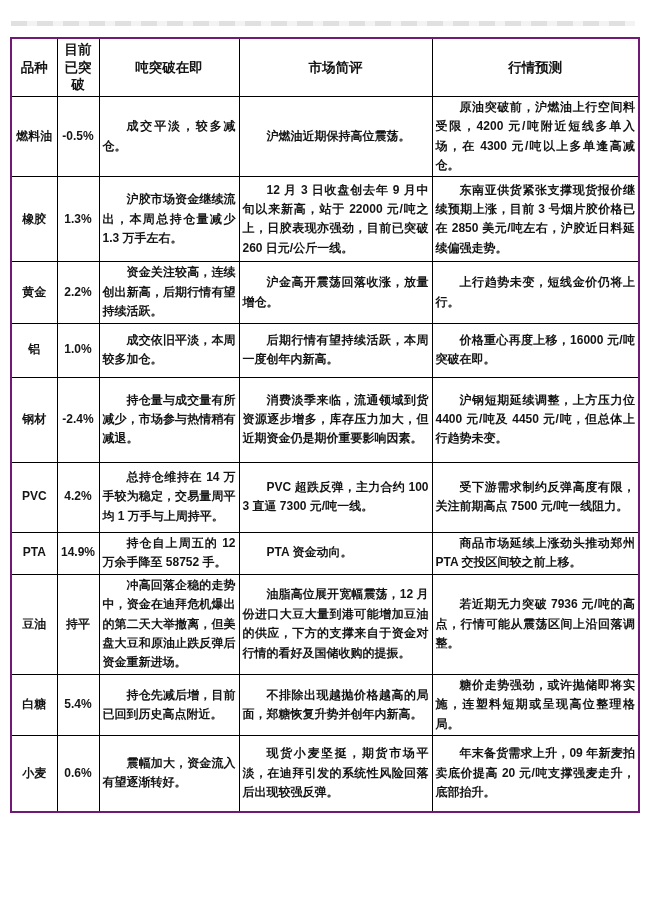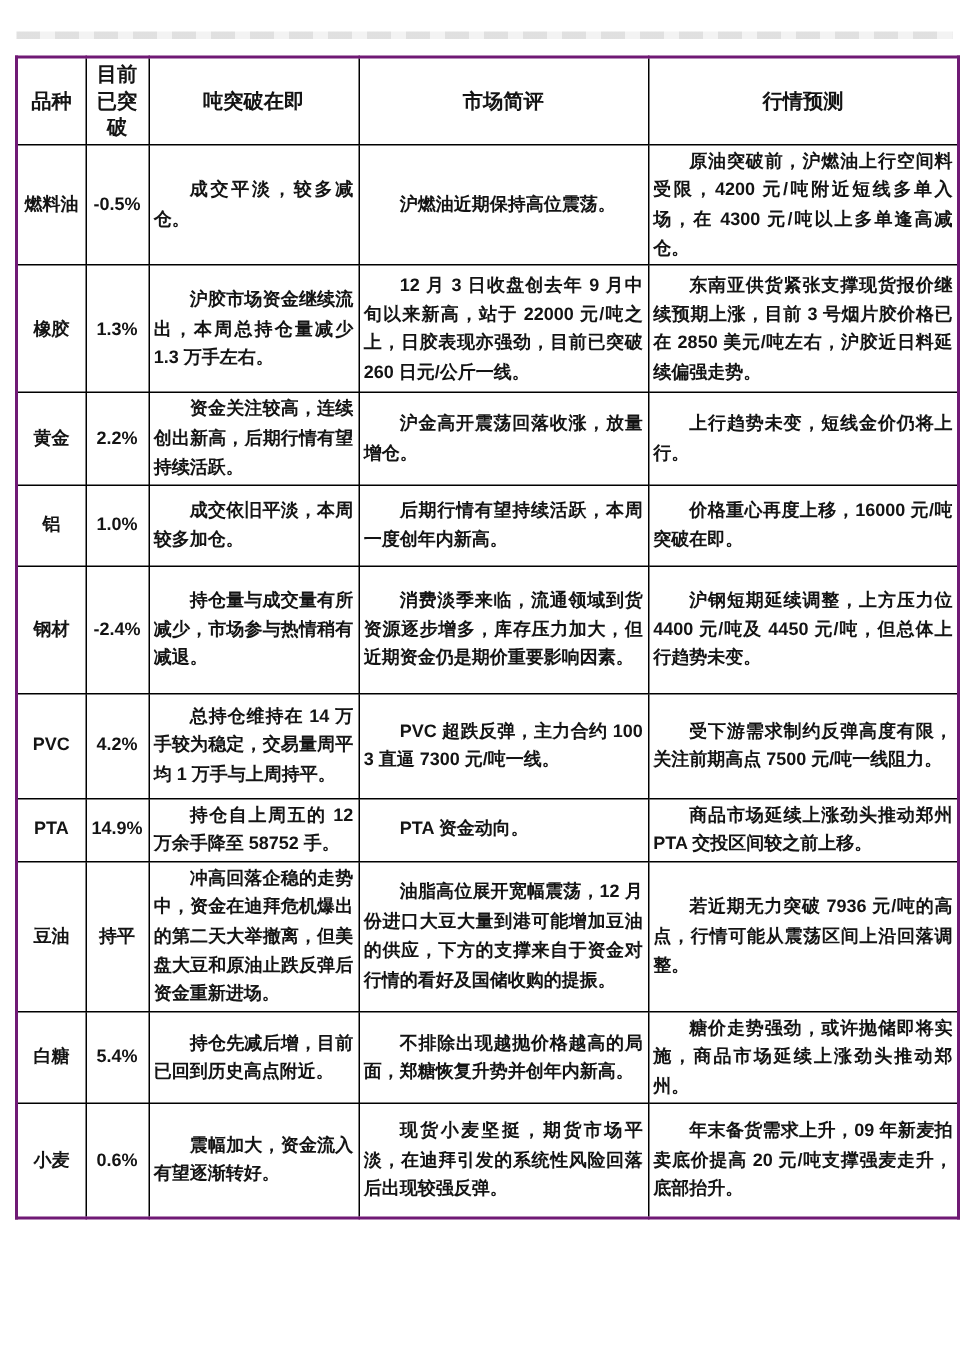--- a/index.html
+++ b/index.html
@@ -155,21 +155,21 @@
       <tr style="height:60px">
         <td class="c">白糖</td>
         <td class="c">5.4%</td>
         <td class="t">
             <p>持仓先减后增，目前已回到历史高点附近。</p>
           </td>
         <td class="t">
             <p>不排除出现越抛价格越高的局面，郑糖恢复升势并创年内新高。</p>
           </td>
         <td class="t">
-            <p>糖价走势强劲，或许抛储即将实施，商品市场延续上涨劲头推动郑州。</p>
+            <p>糖价走势强劲，或许抛储即将实施，连塑料短期或呈现高位整理格局。</p>
           </td>
       </tr>
       <tr style="height:76px">
         <td class="c">小麦</td>
         <td class="c">0.6%</td>
         <td class="t">
             <p>震幅加大，资金流入有望逐渐转好。</p>
           </td>
         <td class="t">
             <p>现货小麦坚挺，期货市场平淡，在迪拜引发的系统性风险回落后出现较强反弹。</p>

